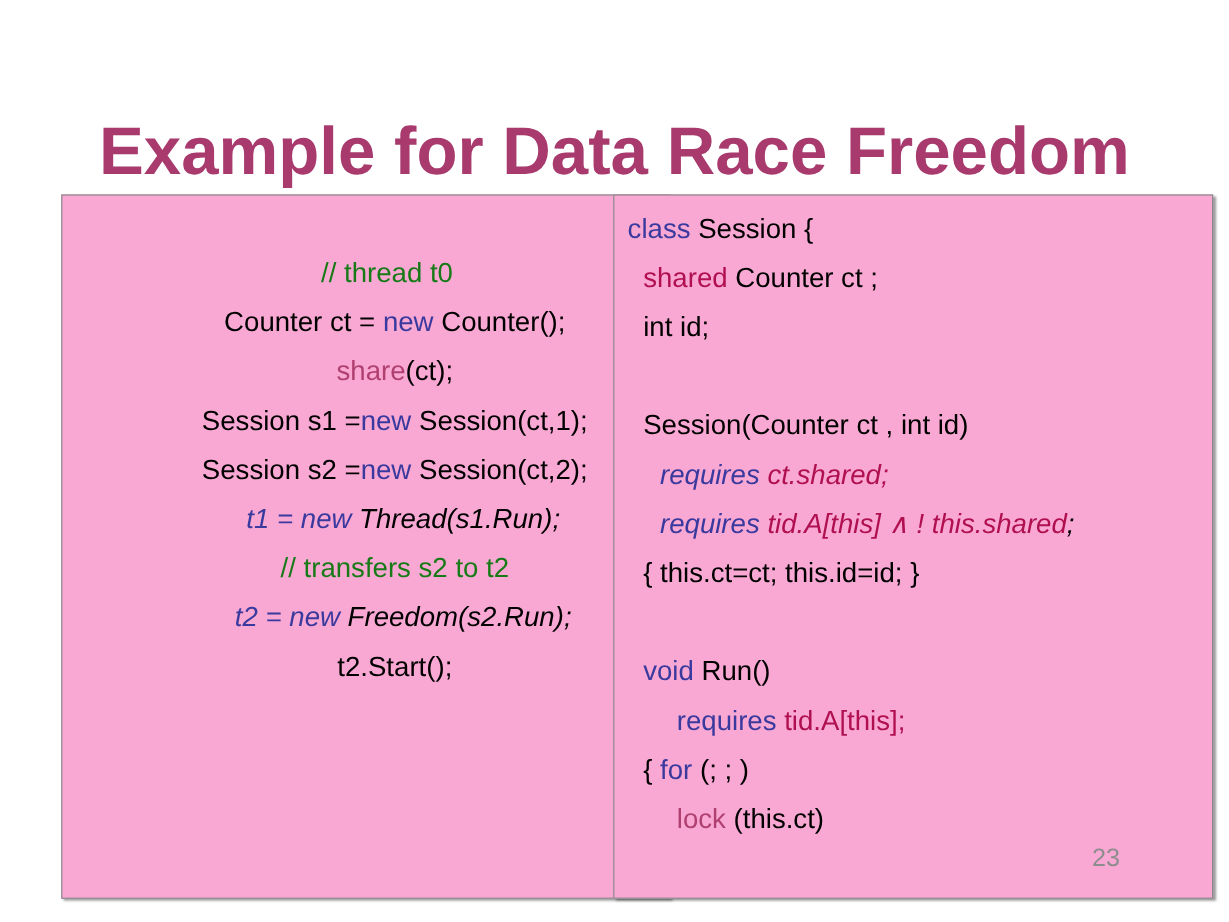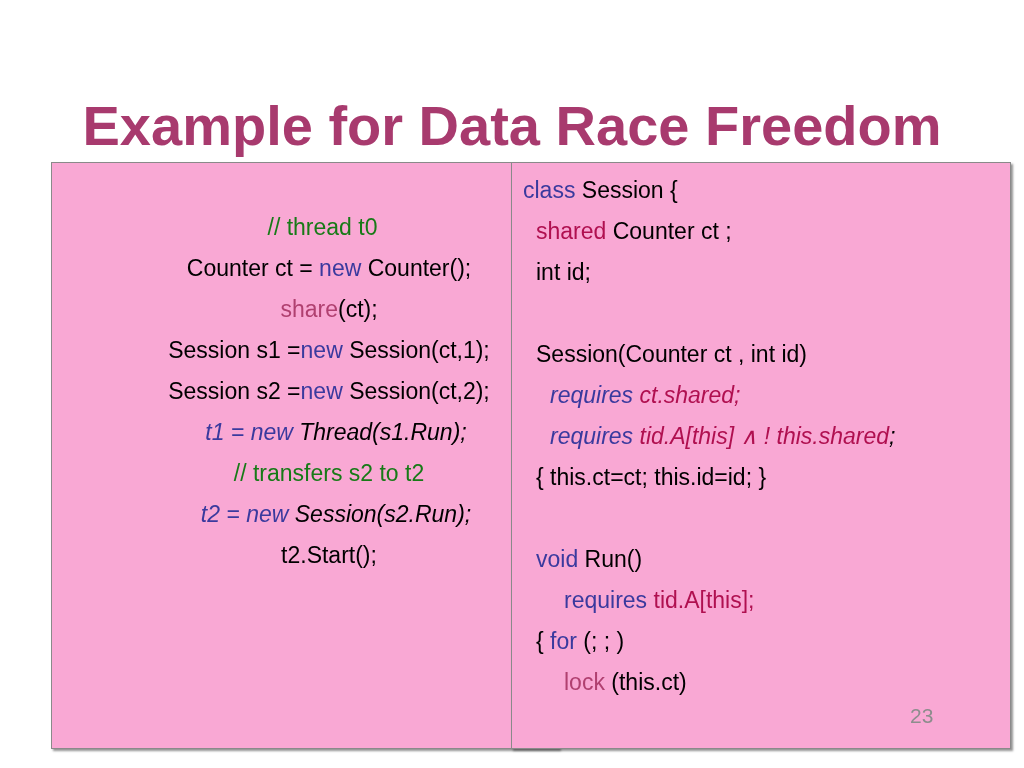--- a/index.html
+++ b/index.html
@@ -104,21 +104,21 @@
 
 <div class="code-box" id="left-code-box">
   <div class="code-lines" id="left-lines">
       <div class="code-line ind0"><span class="tok-comment">// thread t0</span></div>
       <div class="code-line ind1"><span class="tok-plain">Counter ct = </span><span class="tok-kw">new</span><span class="tok-plain"> Counter();</span></div>
       <div class="code-line ind1"><span class="tok-share">share</span><span class="tok-plain">(ct);</span></div>
       <div class="code-line ind1"><span class="tok-plain">Session s1 =</span><span class="tok-kw">new</span><span class="tok-plain"> Session(ct,1);</span></div>
       <div class="code-line ind1"><span class="tok-plain">Session s2 =</span><span class="tok-kw">new</span><span class="tok-plain"> Session(ct,2);</span></div>
       <div class="code-line ind2"><span class="tok-kw">t1 = new</span><span class="tok-plain"> Thread(s1.Run);</span></div>
       <div class="code-line ind1"><span class="tok-comment">// transfers s2 to t2</span></div>
-      <div class="code-line ind2"><span class="tok-kw">t2 = new</span><span class="tok-plain"> Session(s2.Run);</span></div>
+      <div class="code-line ind2"><span class="tok-kw">t2 = new</span><span class="tok-plain"> Freedom(s2.Run);</span></div>
       <div class="code-line ind1"><span class="tok-plain">t2.Start();</span></div>
     </div>
 </div>
 
 <div class="code-box" id="right-code-box">
   <div class="code-lines" id="right-lines">
       <div class="code-line ind0"><span class="tok-kw">class</span><span class="tok-plain"> Session {</span></div>
       <div class="code-line ind1"><span class="tok-spec">shared</span><span class="tok-plain"> Counter ct ;</span></div>
       <div class="code-line ind1"><span class="tok-plain">int id;</span></div>
       <div class="code-line ind0"><span class="tok-plain"> </span></div>

